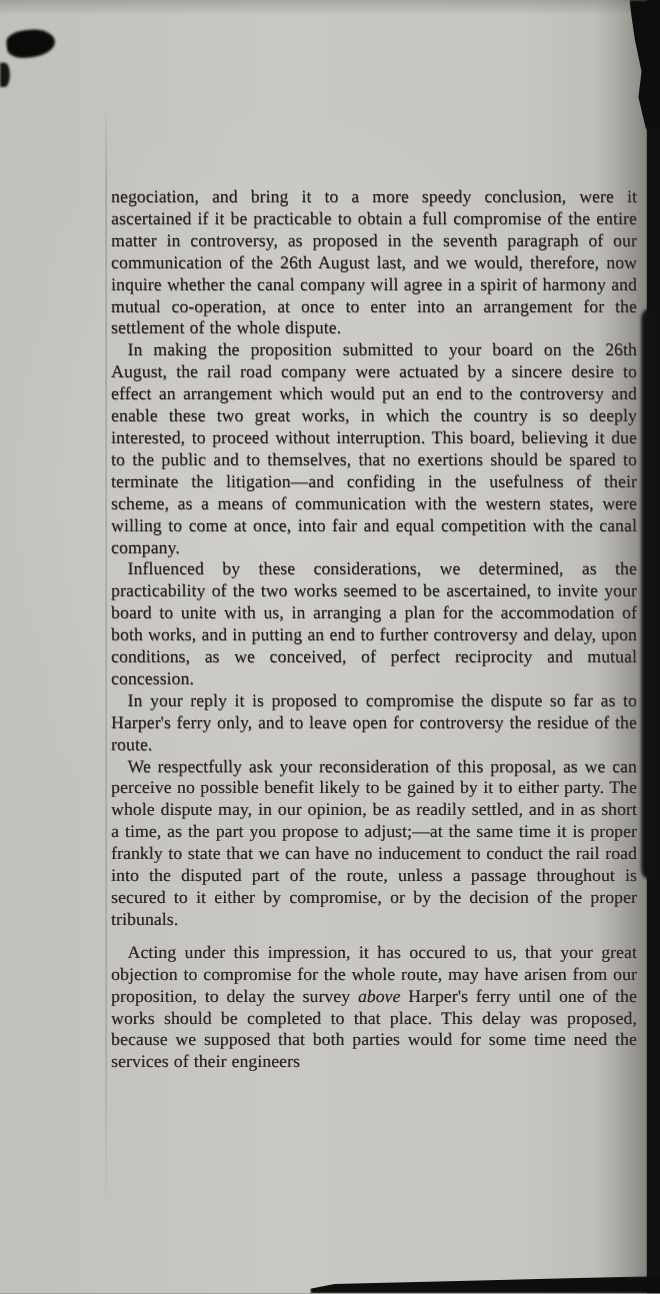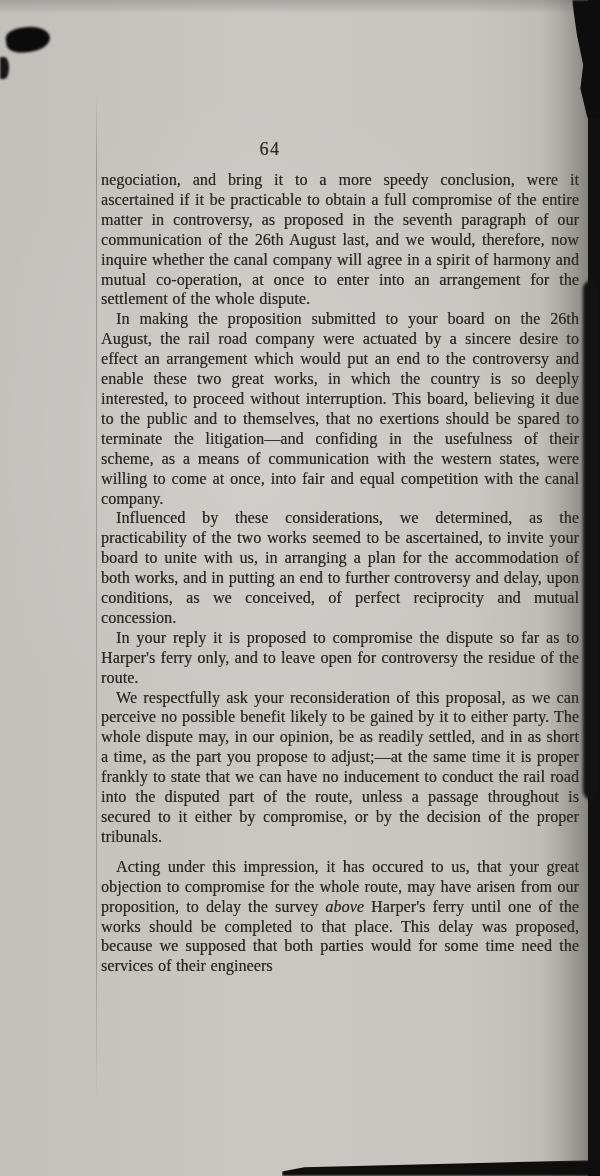--- a/index.html
+++ b/index.html
@@ -121,21 +121,20 @@
     pointer-events: none;
   }
 </style>
 </head>
 <body>
 
 <div class="scan">
 
   <div class="crease"></div>
 
-  <div class="page-number">64</div>
 
   <div class="text-block">
     <p class="no-indent"><span>negociation, and bring it to a more speedy conclusion, were it ascertained if it be practicable to obtain a full compromise of the entire matter in controversy, as proposed in the seventh paragraph of our communication of the 26th August last, and we would, therefore, now inquire whether the canal company will agree in a spirit of harmony and mutual co-operation, at once to enter into an arrangement for the settlement of the whole dispute.</span></p>
     <p class="indent"><span>In making the proposition submitted to your board on the 26th August, the rail road company were actuated by a sincere desire to effect an arrangement which would put an end to the controversy and enable these two great works, in which the country is so deeply interested, to proceed without interruption.  This board, believing it due to the public and to themselves, that no exertions should be spared to terminate the litigation—and confiding in the usefulness of their scheme, as a means of communication with the western states, were willing to come at once, into fair and equal competition with the canal company.</span></p>
     <p class="indent"><span>Influenced by these considerations, we determined, as the practicability of the two works seemed to be ascertained, to invite your board to unite with us, in arranging a plan for the accommodation of both works, and in putting an end to further controversy and delay, upon conditions, as we conceived, of perfect reciprocity and mutual concession.</span></p>
     <p class="indent"><span>In your reply it is proposed to compromise the dispute so far as to Harper's ferry only, and to leave open for controversy the residue of the route.</span></p>
     <p class="indent"><span>We respectfully ask your reconsideration of this proposal, as we can perceive no possible benefit likely to be gained by it to either party.  The whole dispute may, in our opinion, be as readily settled, and in as short a time, as the part you propose to adjust;—at the same time it is proper frankly to state that we can have no inducement to conduct the rail road into the disputed part of the route, unless a passage throughout is secured to it either by compromise, or by the decision of the proper tribunals.</span></p>
     <p class="indent gap-before"><span>Acting under this impression, it has occured to us, that your great objection to compromise for the whole route, may have arisen from our proposition, to delay the survey </span><span style="font-style: italic;">above</span><span> Harper's ferry until one of the works should be completed to that place. This delay was proposed, because we supposed that both parties would for some time need the services of their engineers</span></p>
   </div>
 

